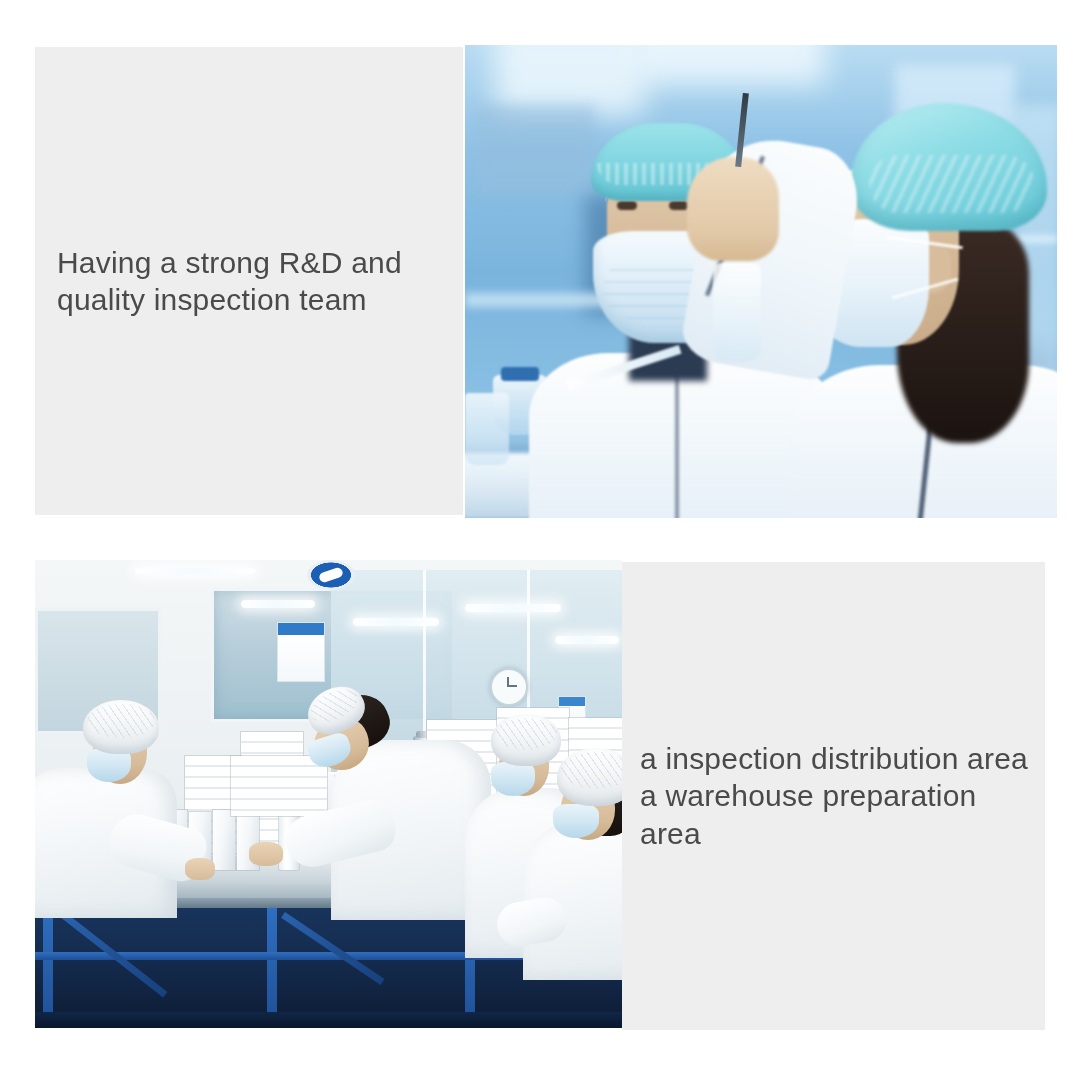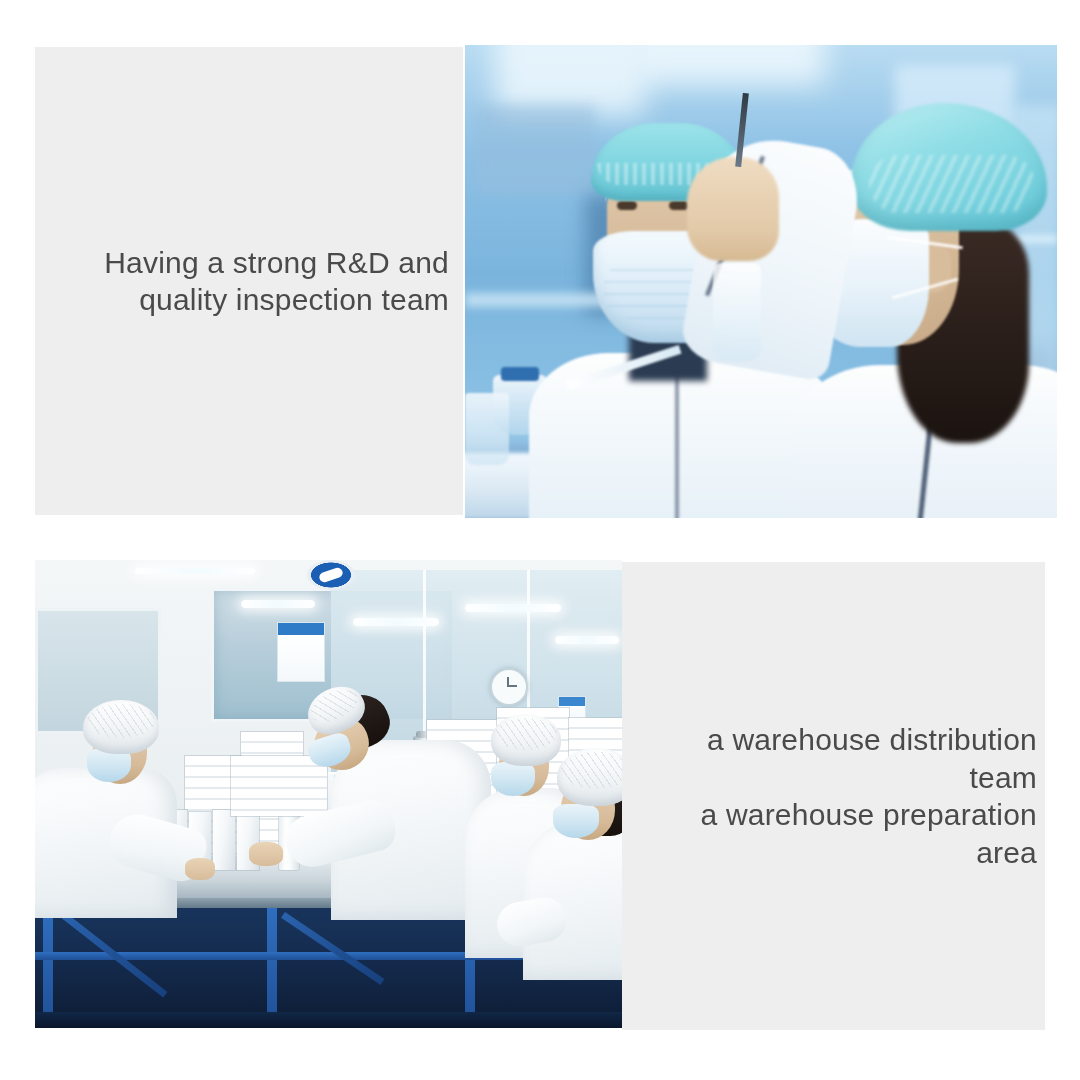--- a/index.html
+++ b/index.html
@@ -502,21 +502,21 @@
     position:absolute;
     background: linear-gradient(170deg,#ffffff 0%, #f2f6f8 60%, #e0e8ec 100%);
     filter:none;
   }
   .w .skin {
     position:absolute;
     background: linear-gradient(180deg,#e9d3b6,#d7bc9a);
     border-radius: 40%;
   }
 
-  .caption-panel-inner { width: 100%; text-align: right; }
+  .caption-panel-inner { width: 100%; }
 </style>
 </head>
 <body>
 
 <div class="page">
 
   <div class="row1">
 
     <div class="row1-caption-panel">
       <div class="caption-panel-inner">
@@ -680,19 +680,19 @@
           <div class="msk" style="left:26px; top:100px; width:46px; height:34px;"></div>
           <div class="hairnet" style="left:30px; top:44px; width:78px; height:58px;"></div>
           <div class="arm" style="left:-30px; top:196px; width:70px; height:44px; border-radius:24px; transform: rotate(-10deg);"></div>
         </div>
 
       </div>
     </div>
 
     <div class="row2-caption-panel">
       <div class="caption-panel-inner">
-        <div class="caption-text">a warehouse distribution team
+        <div class="caption-text">a inspection distribution area
 a warehouse preparation area</div>
       </div>
     </div>
   </div>
 
 </div>
 
 </body></html>

